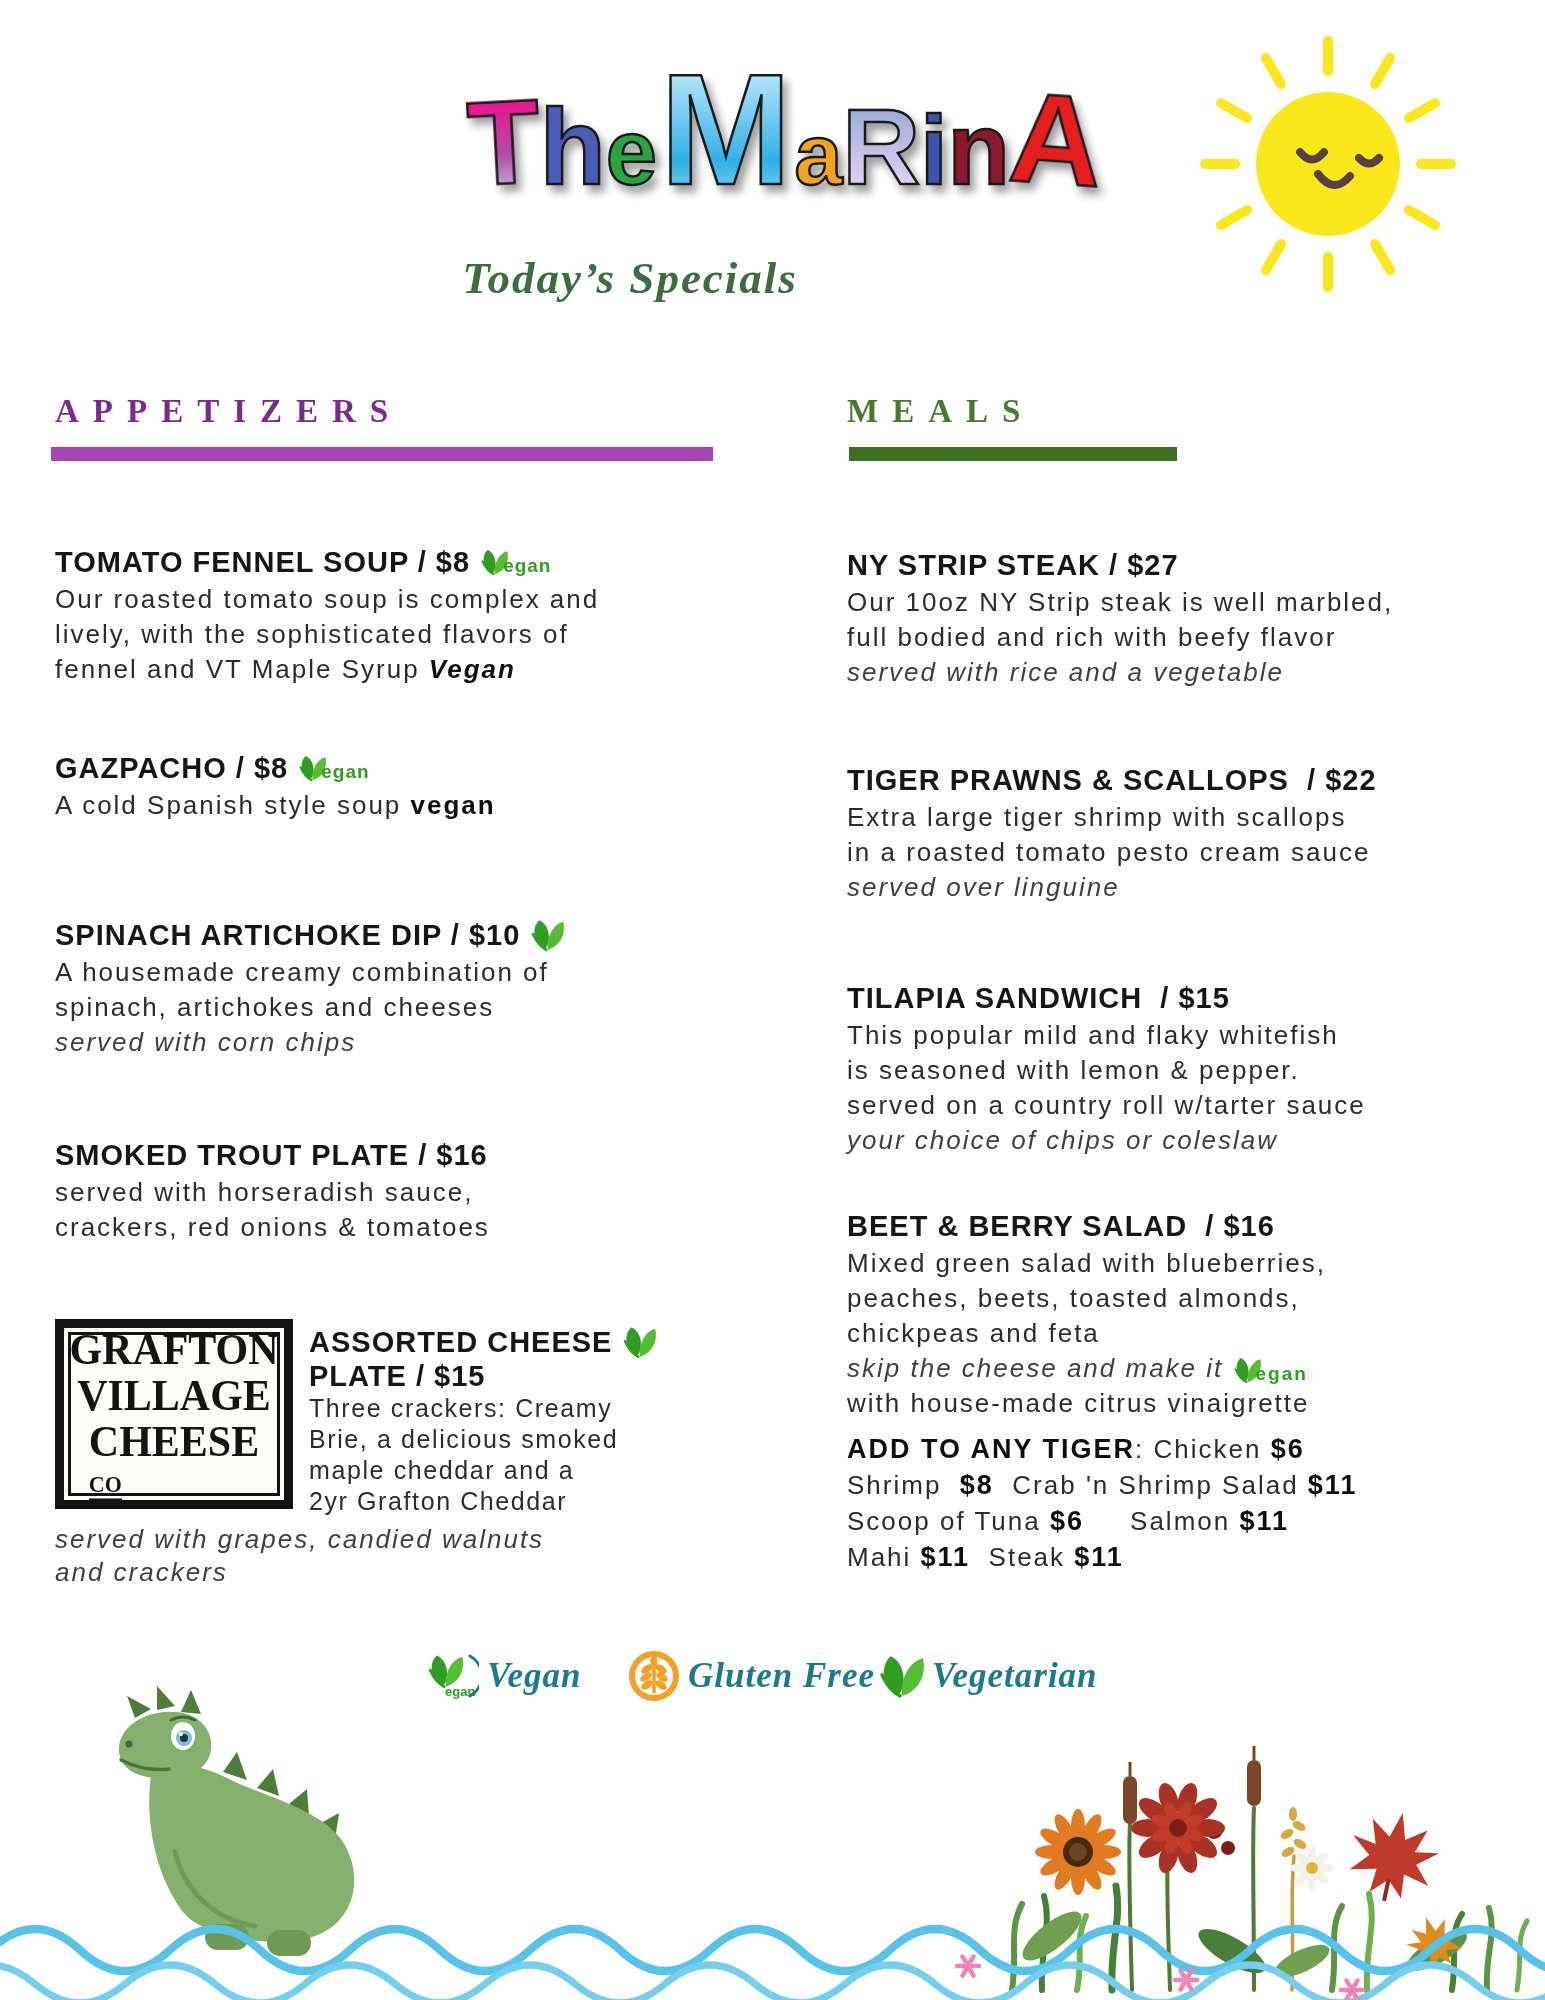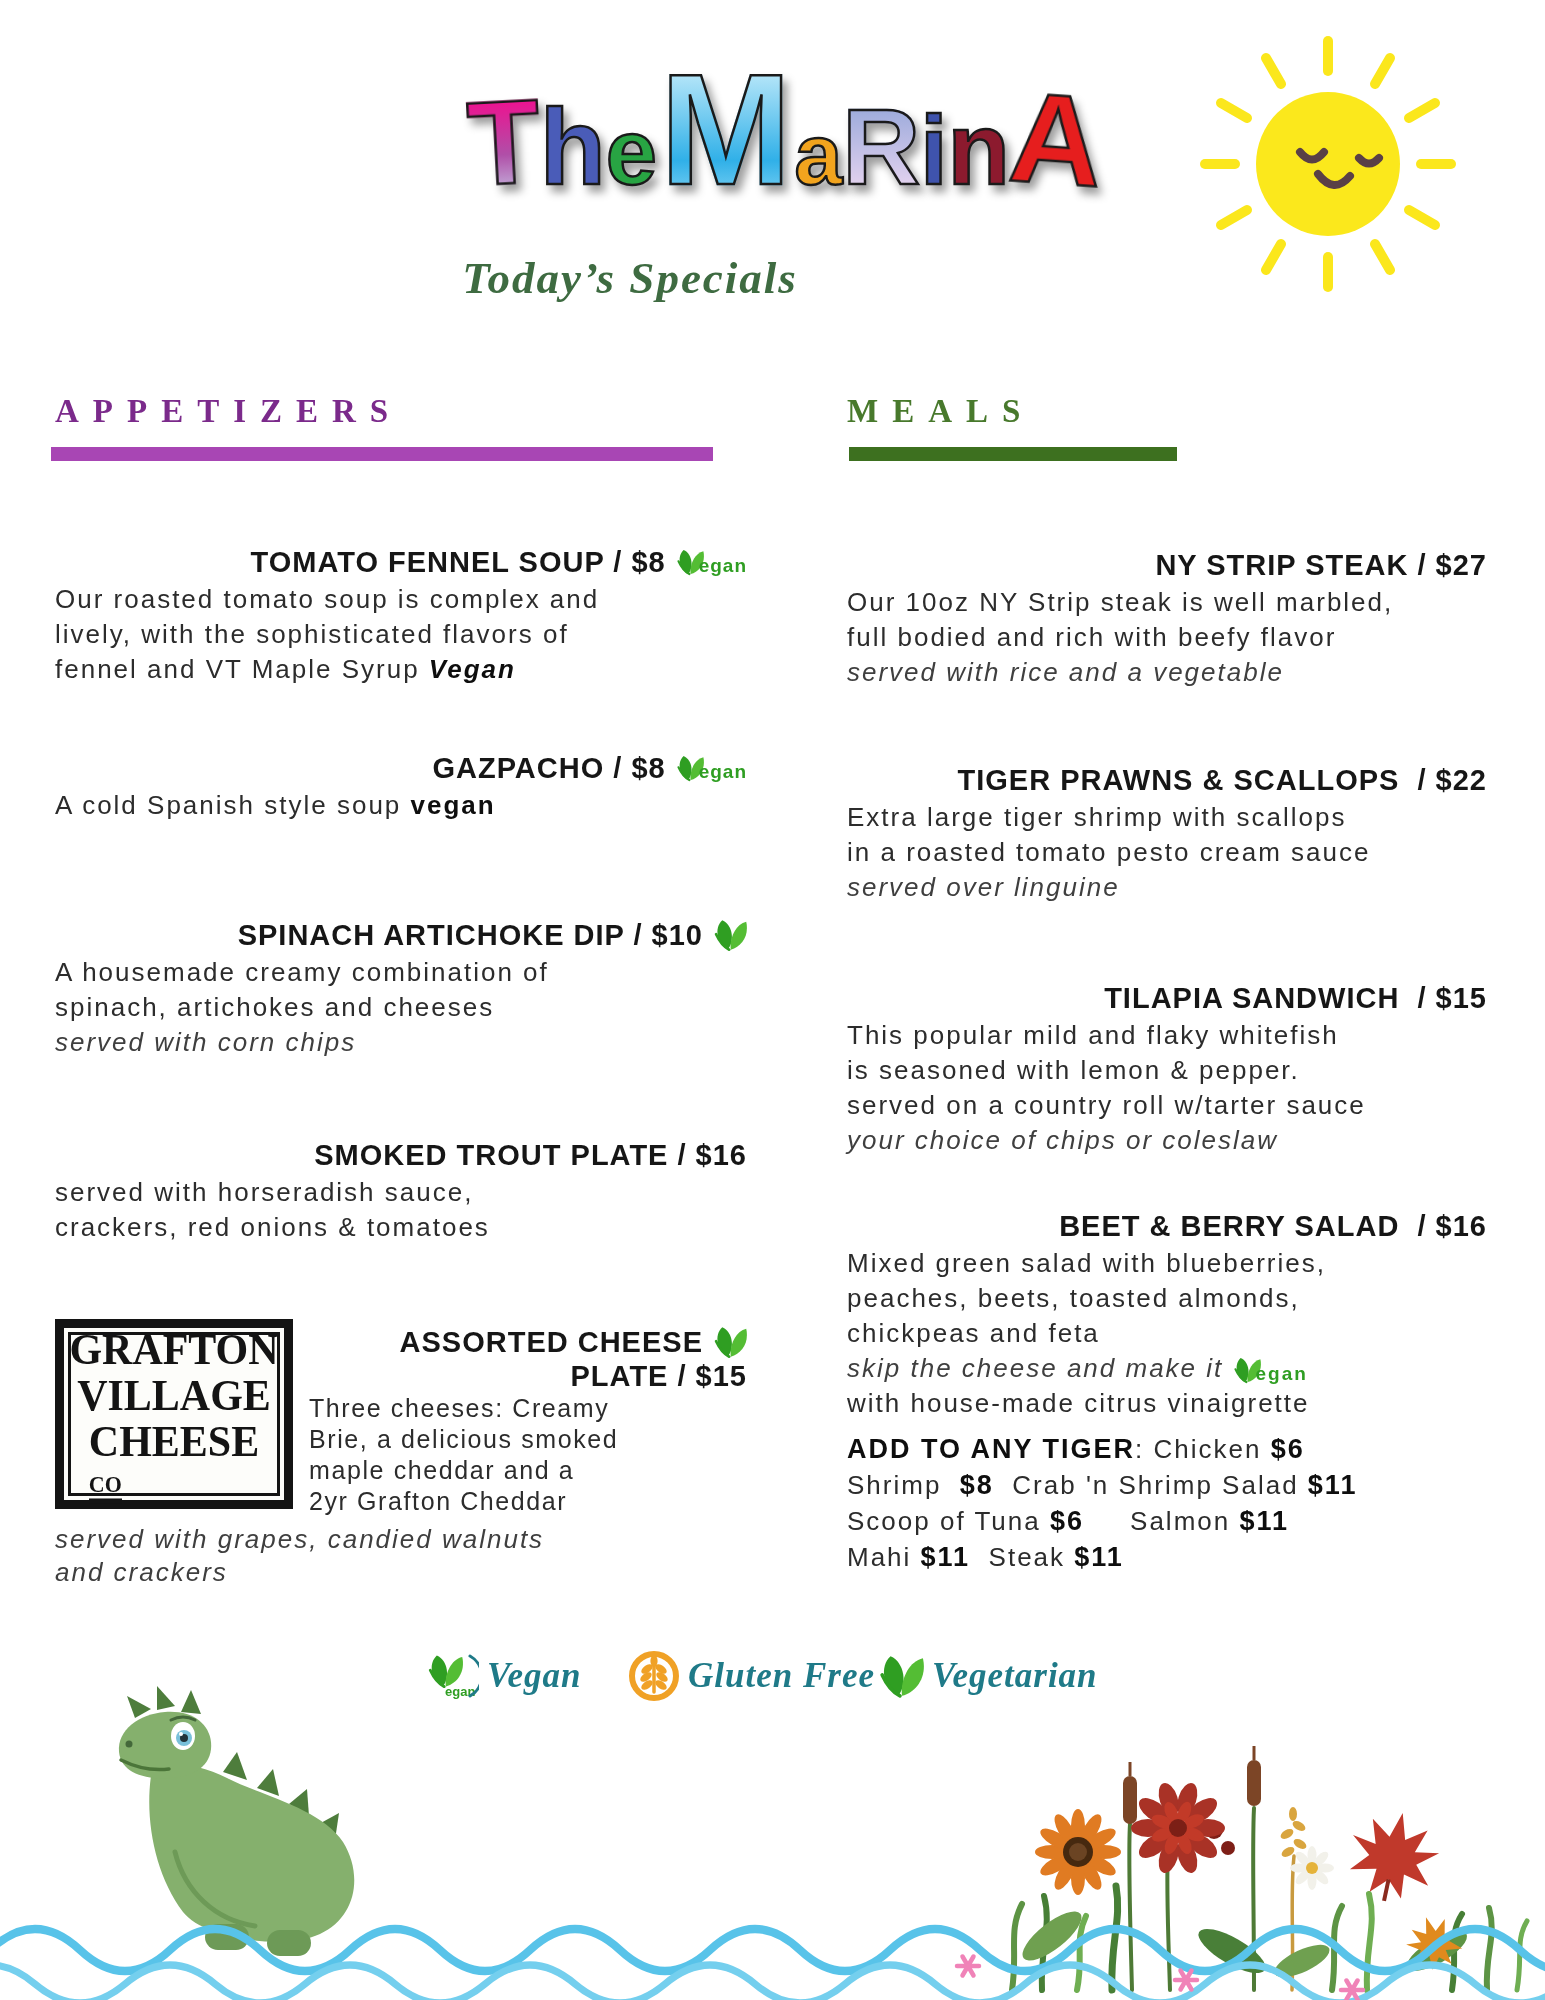--- a/index.html
+++ b/index.html
@@ -37,21 +37,21 @@
   .col{position:absolute;top:393px;}
   #col-appetizers{left:55px;width:692px;}
   #col-meals{left:847px;width:640px;}
   .col h2{margin:0;font-family:"Liberation Serif",serif;font-size:33px;font-weight:600;
           letter-spacing:14px;line-height:36px;}
   .bar{height:14px;margin-top:18px;}
   #col-appetizers .bar{width:662px;margin-left:-4px;}
   #col-meals .bar{width:328px;margin-left:2px;}
 
   .item h3{margin:0;font-size:29px;font-weight:bold;color:#161616;letter-spacing:1px;
-           line-height:40px;display:flex;align-items:center;gap:10px;white-space:pre;justify-content:flex-end;}
+           line-height:40px;display:flex;align-items:center;gap:10px;white-space:pre;}
   .item p{margin:0;font-size:26px;letter-spacing:2px;line-height:35px;color:#2c2c2c;
           white-space:pre-wrap;}
   .item .i{font-style:italic;color:#3f3f3f;}
   .item .b{font-weight:bold;color:#0e0e0e;}
 
   #apps-items .item:nth-child(1){margin-top:81px;}
   #apps-items .item:nth-child(2){margin-top:61px;}
   #apps-items .item:nth-child(3){margin-top:92px;}
   #apps-items .item:nth-child(4){margin-top:75px;}
   #apps-items .item:nth-child(5){margin-top:74px;}
@@ -175,21 +175,21 @@
               <span class="co">CO</span>
             </span>
           </div>
           <div class="cheese-text">
             <h3><span>ASSORTED CHEESE</span><span class="badge"><svg width="34" height="34" viewBox="0 0 44 44">
                   <path d="M19 41 C5 33 1 13 12 3 C26 9 28 31 19 41Z" fill="#2f9e22"></path>
                   <path d="M23 41 C21 27 29 8 43 5 C47 23 37 37 23 41Z" fill="#54bd34"></path>
                   <path d="M4 21 C9 32 15 38 21 41" stroke="#2f9e22" stroke-width="3.5" fill="none" stroke-linecap="round"></path>
                 </svg></span></h3>
             <h3><span>PLATE / $15</span></h3>
-            <p><span>Three cheeses: Creamy</span></p>
+            <p><span>Three crackers: Creamy</span></p>
             <p><span>Brie, a delicious smoked</span></p>
             <p><span>maple cheddar and a</span></p>
             <p><span>2yr Grafton Cheddar</span></p>
           </div>
           <div class="cheese-footer">
             <p><span class="i">served with grapes, candied walnuts</span></p>
             <p><span class="i">and crackers</span></p>
           </div>
         </article>
       </div>

